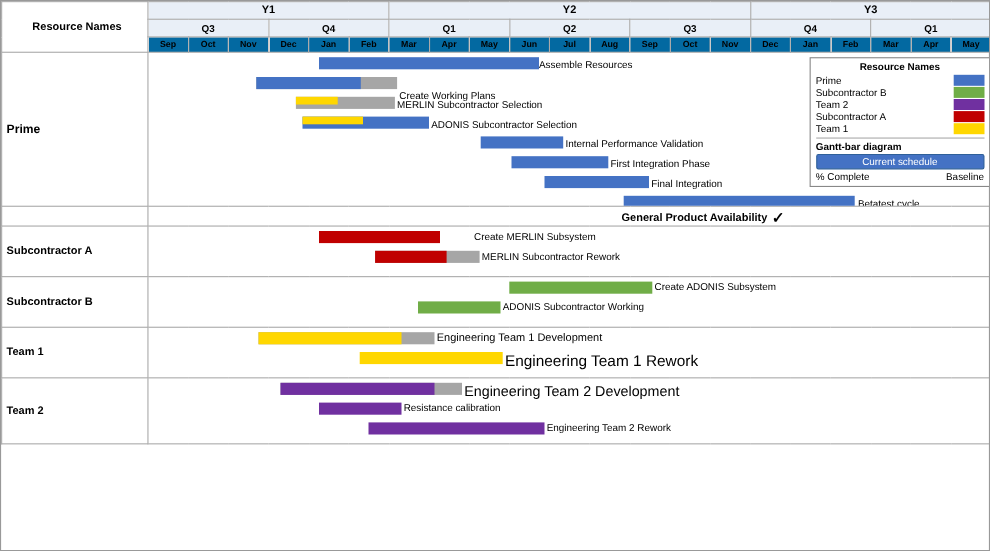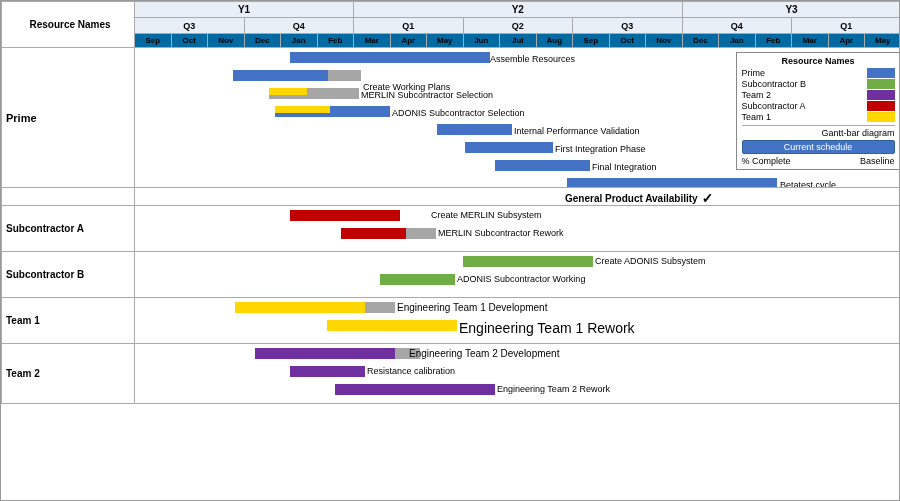--- a/index.html
+++ b/index.html
@@ -235,21 +235,21 @@
             </div>
             <div style="display:flex; align-items:center; margin-bottom:1px;">
               <span style="flex:1; font-size:9px;">Subcontractor A</span>
               <span style="width:28px; height:10px; background:#C00000; display:inline-block;"></span>
             </div>
             <div style="display:flex; align-items:center; margin-bottom:3px;">
               <span style="flex:1; font-size:9px;">Team 1</span>
               <span style="width:28px; height:10px; background:#FFD700; display:inline-block;"></span>
             </div>
             <div style="border-top:1px solid #aaa; padding-top:2px;">
-              <div style="font-weight:normal; font-size:9px; text-align:right; margin-bottom:2px;">Gantt-bar diagram</div>
+              <div style="font-weight:bold; font-size:9px; text-align:left; margin-bottom:2px;">Gantt-bar diagram</div>
               <div style="background:#4472C4; color:#fff; text-align:center; font-size:9px; padding:1px 2px; border:1px solid #2F6099; border-radius:2px; margin-bottom:2px;">Current schedule</div>
               <div style="display:flex; justify-content:space-between; font-size:9px;">
                 <span>% Complete</span>
                 <span>Baseline</span>
               </div>
             </div>
           </div>
 
         </td>
       </tr>
@@ -301,21 +301,21 @@
           <div style="position:absolute; top:22px; left:324px; font-size:14px;">Engineering Team 1 Rework</div>
         </td>
       </tr>
 
       <tr>
         <td class="resource-col" style="height:60px; font-size:10px;">Team 2</td>
         <td class="tl-cell" colspan="21" style="height:60px; position:relative;">
 
           <div style="position:absolute; top:4px; left:120px; height:11px; background:#A6A6A6; width:165px;"></div>
           <div style="position:absolute; top:4px; left:120px; height:11px; background:#7030A0; width:140px;"></div>
-          <div style="position:absolute; top:4px; left:274px; font-size:10px;">Engineering Team 2 Development</div>
+          <div style="position:absolute; top:4px; left:287px; font-size:13px;">Engineering Team 2 Development</div>
 
           <div style="position:absolute; top:22px; left:155px; height:11px; background:#7030A0; width:75px;"></div>
           <div style="position:absolute; top:22px; left:232px; font-size:9px;">Resistance calibration</div>
 
           <div style="position:absolute; top:40px; left:200px; height:11px; background:#7030A0; width:160px;"></div>
           <div style="position:absolute; top:40px; left:362px; font-size:9px;">Engineering Team 2 Rework</div>
         </td>
       </tr>
 
     </tbody>

